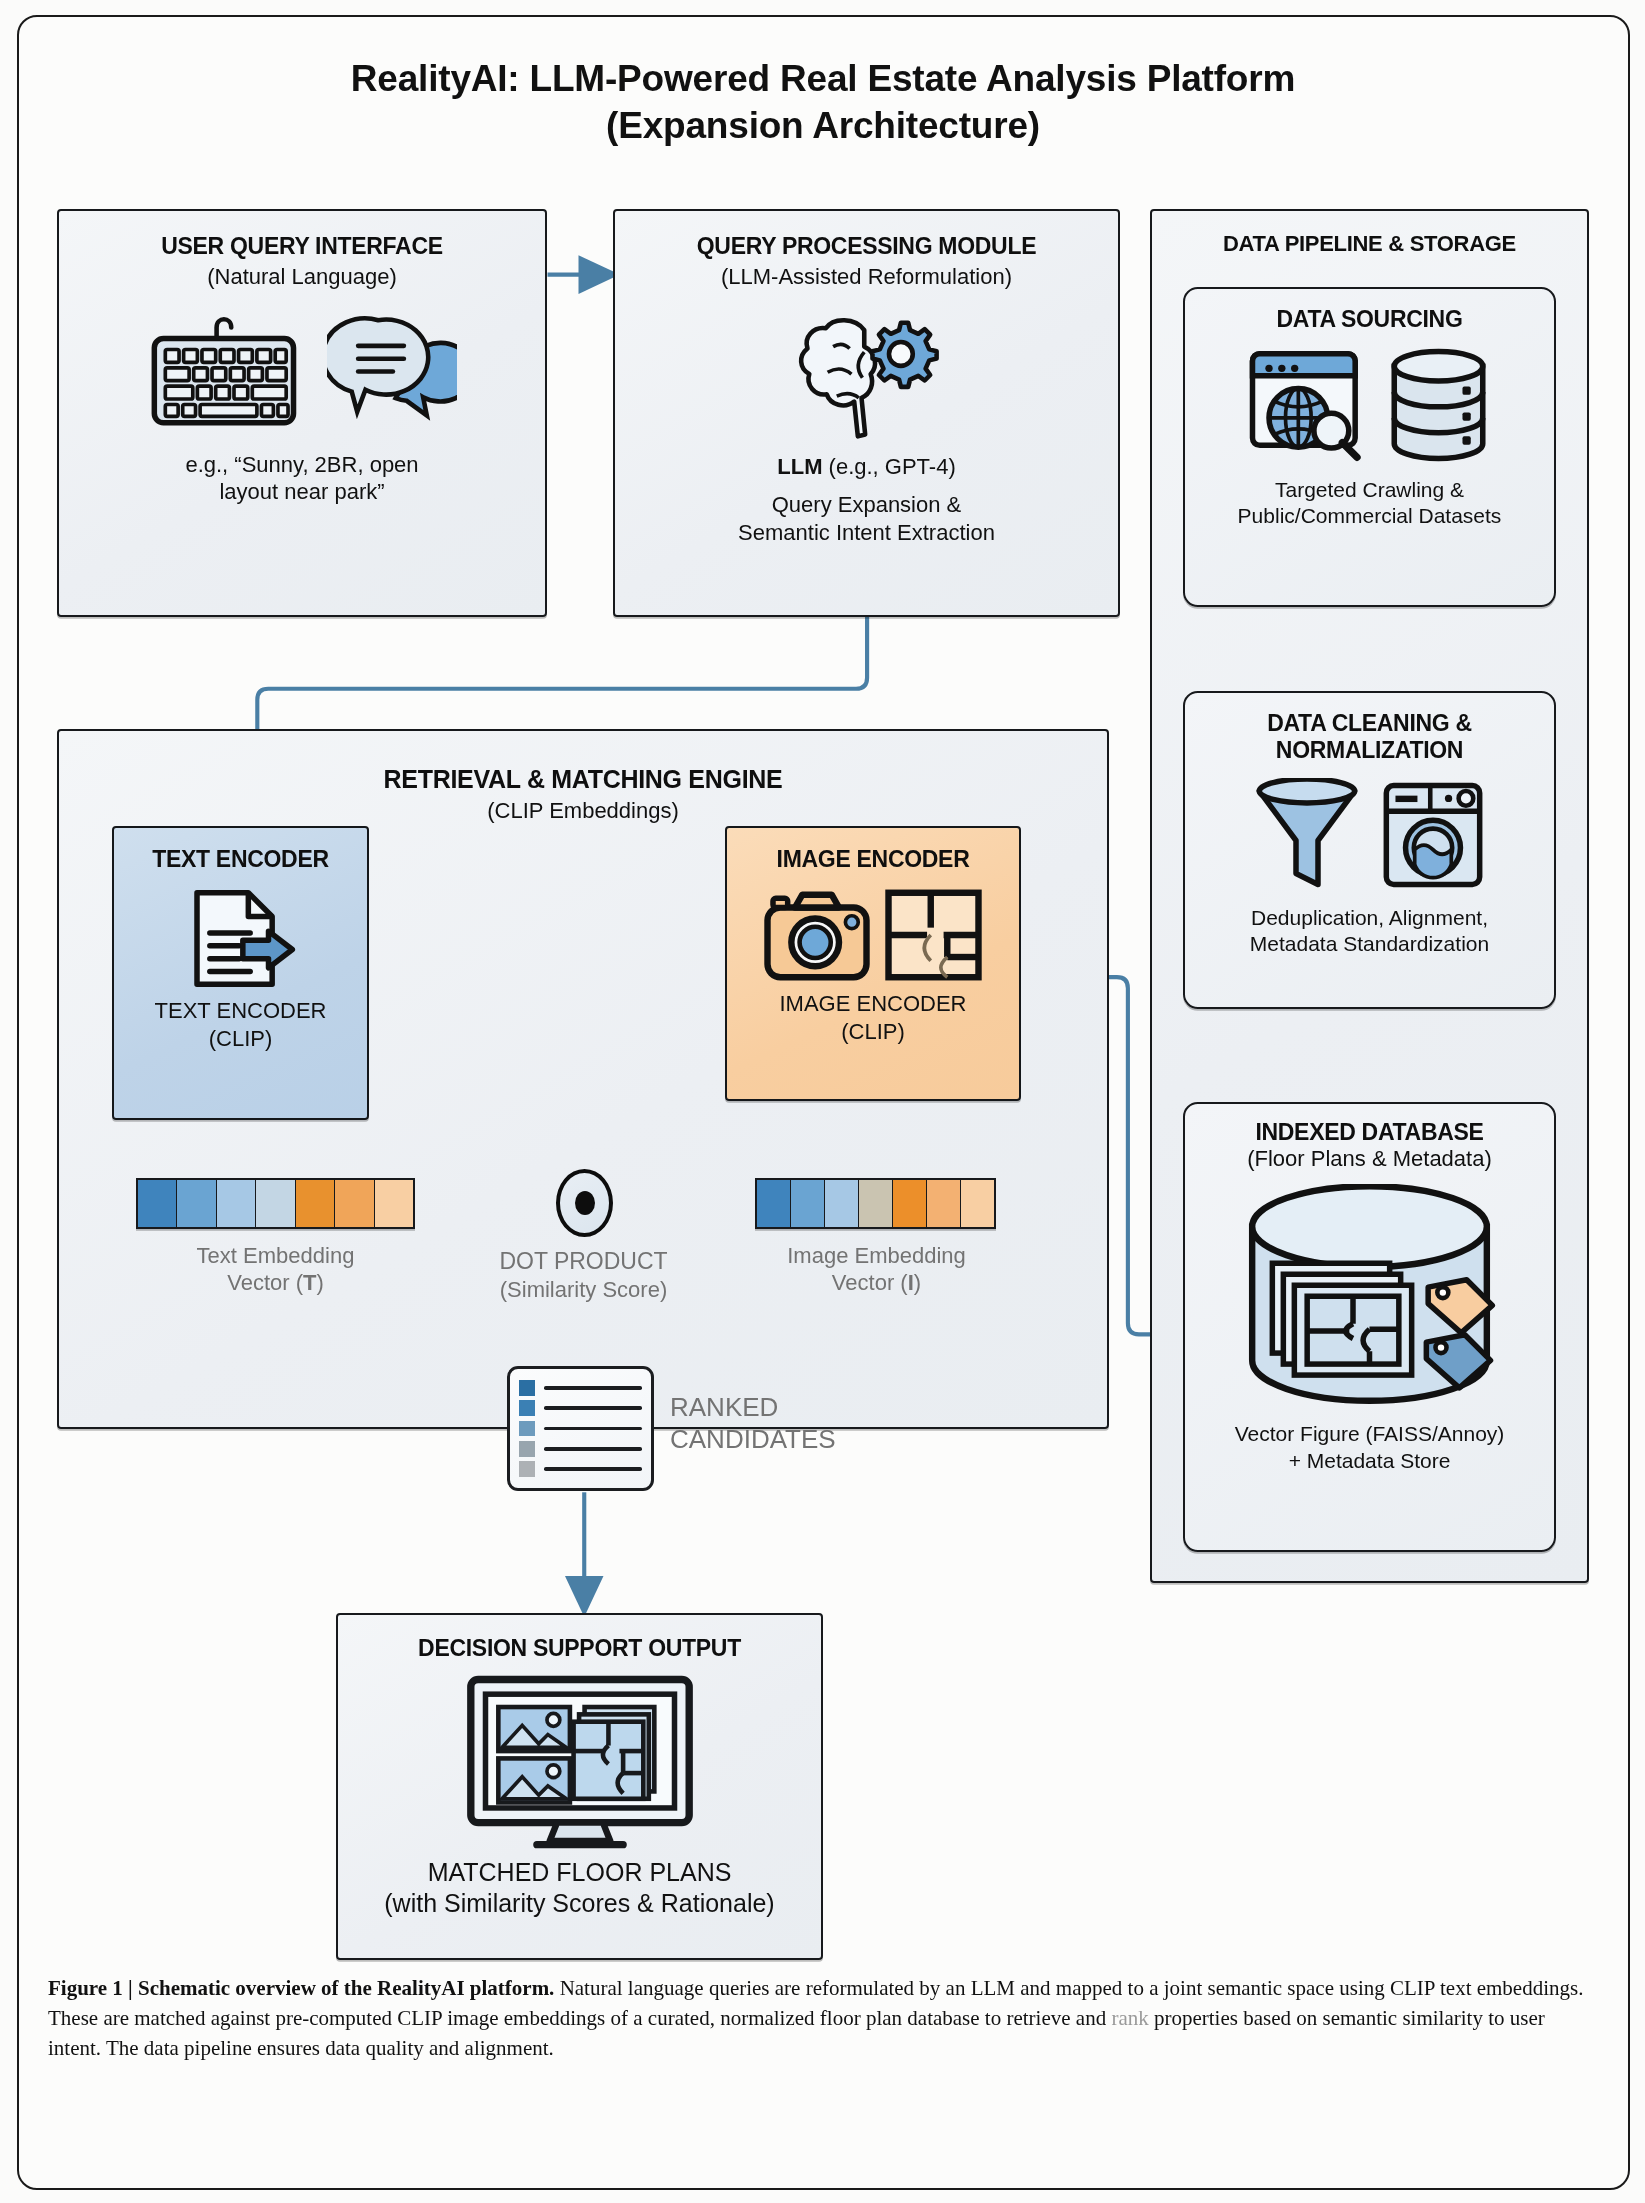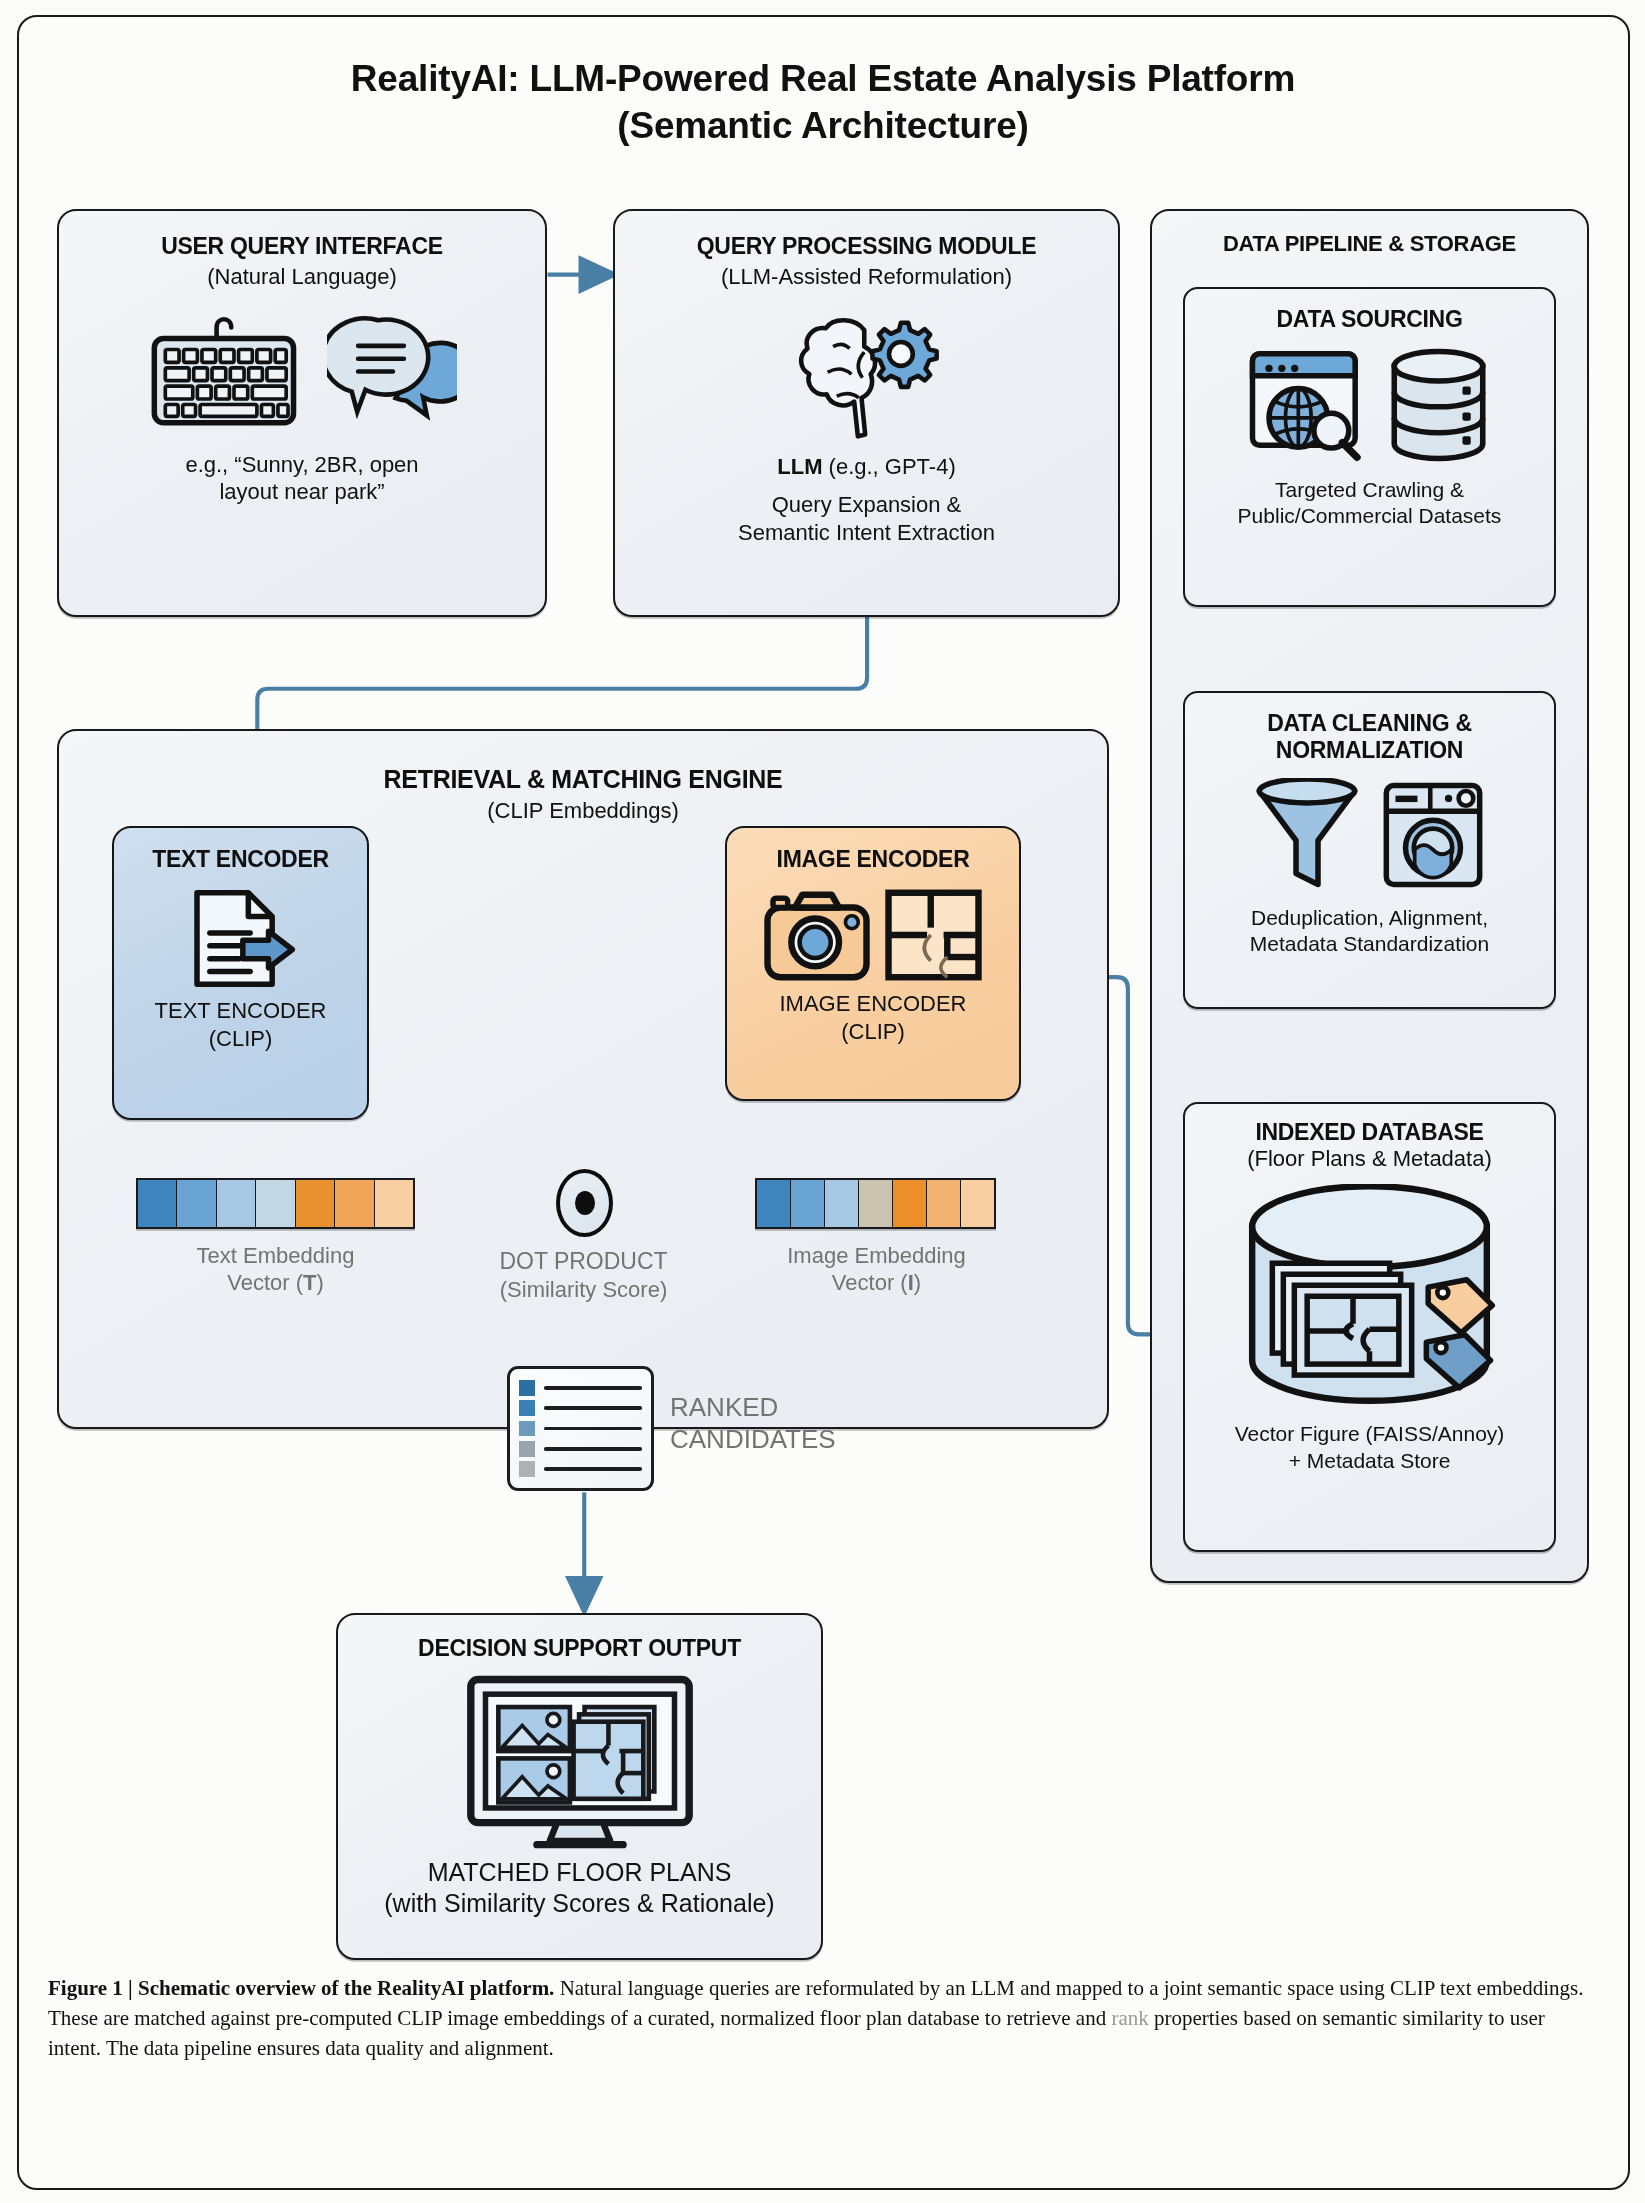--- a/index.html
+++ b/index.html
@@ -18,21 +18,21 @@
 
   
   .title{
     position:absolute;left:0;top:55px;width:1646px;text-align:center;
     font-weight:bold;font-size:37px;color:#111;line-height:1.28;letter-spacing:-0.2px;
   }
 
   
   .box{
     position:absolute;box-sizing:border-box;
-    border:2.8px solid #17191c;border-radius:19px;
+    border:2.8px solid #17191c;border-radius:4px;
     background:linear-gradient(150deg,#f4f6f8 0%,#eceff3 55%,#e9edf1 100%);
     box-shadow:0 1.8px 0 rgba(0,0,0,.25);
   }
   .box.inner{
     border-width:2.8px;border-radius:14.7px;
     background:linear-gradient(150deg,#f3f5f8 0%,#eaeef2 100%);
   }
   .box.blue{
     background:linear-gradient(155deg,#cfdfee 0%,#bed3e8 60%,#b9d0e7 100%);
     border-color:#14171a;
@@ -90,21 +90,21 @@
   .lbl.left{text-align:left;}
   .icon-row{display:flex;align-items:center;justify-content:center;gap:16.5px;}
 </style>
 </head>
 <body>
 
 <div class="page"></div>
 
 <div class="title">
   <div>RealityAI: LLM-Powered Real Estate Analysis Platform</div>
-  <div>(Semantic Architecture)</div>
+  <div>(Expansion Architecture)</div>
 </div>
 
 <svg class="wires" viewBox="0 0 1792 2400">
   <defs>
     <marker id="ab" markerWidth="11" markerHeight="11" refX="8.5" refY="5.5" orient="auto">
       <path d="M0,0.8 L10,5.5 L0,10.2 z" fill="#4a7fa5"></path>
     </marker>
     <marker id="ao" markerWidth="11" markerHeight="11" refX="8.5" refY="5.5" orient="auto">
       <path d="M0,0.8 L10,5.5 L0,10.2 z" fill="#e8904a"></path>
     </marker>

